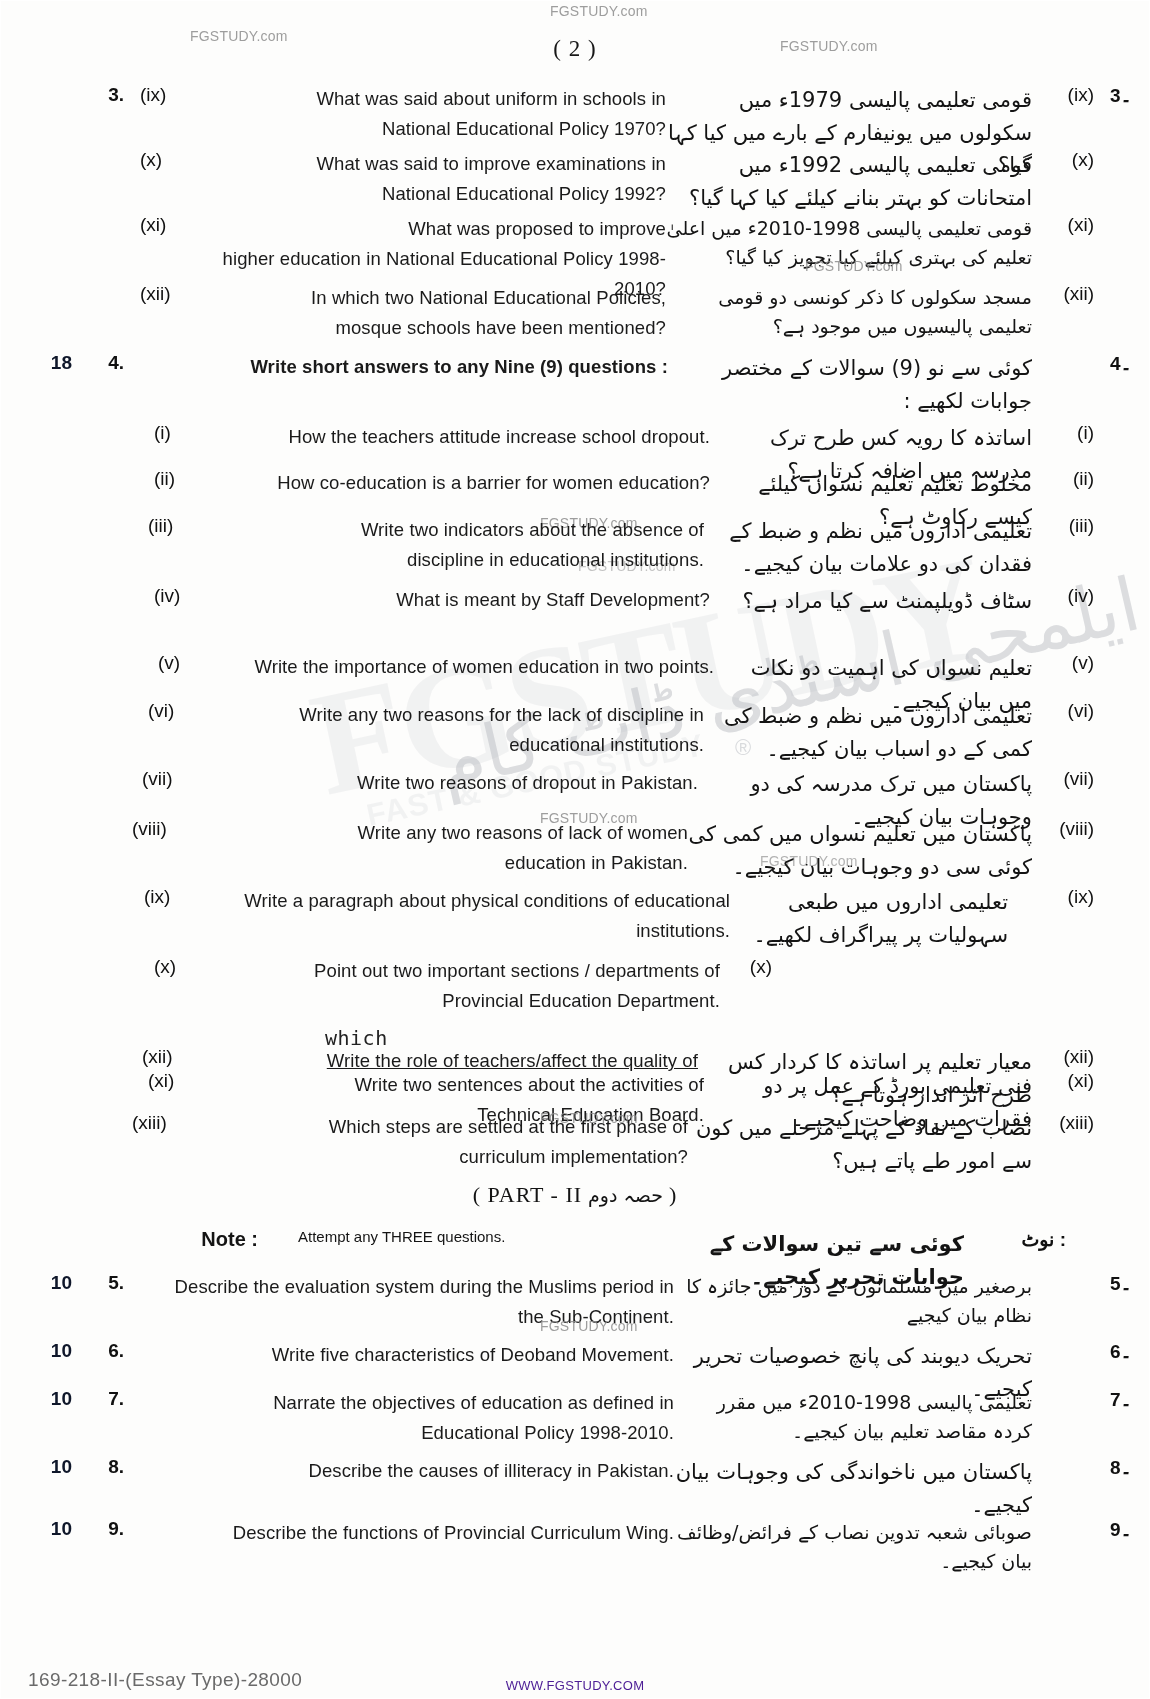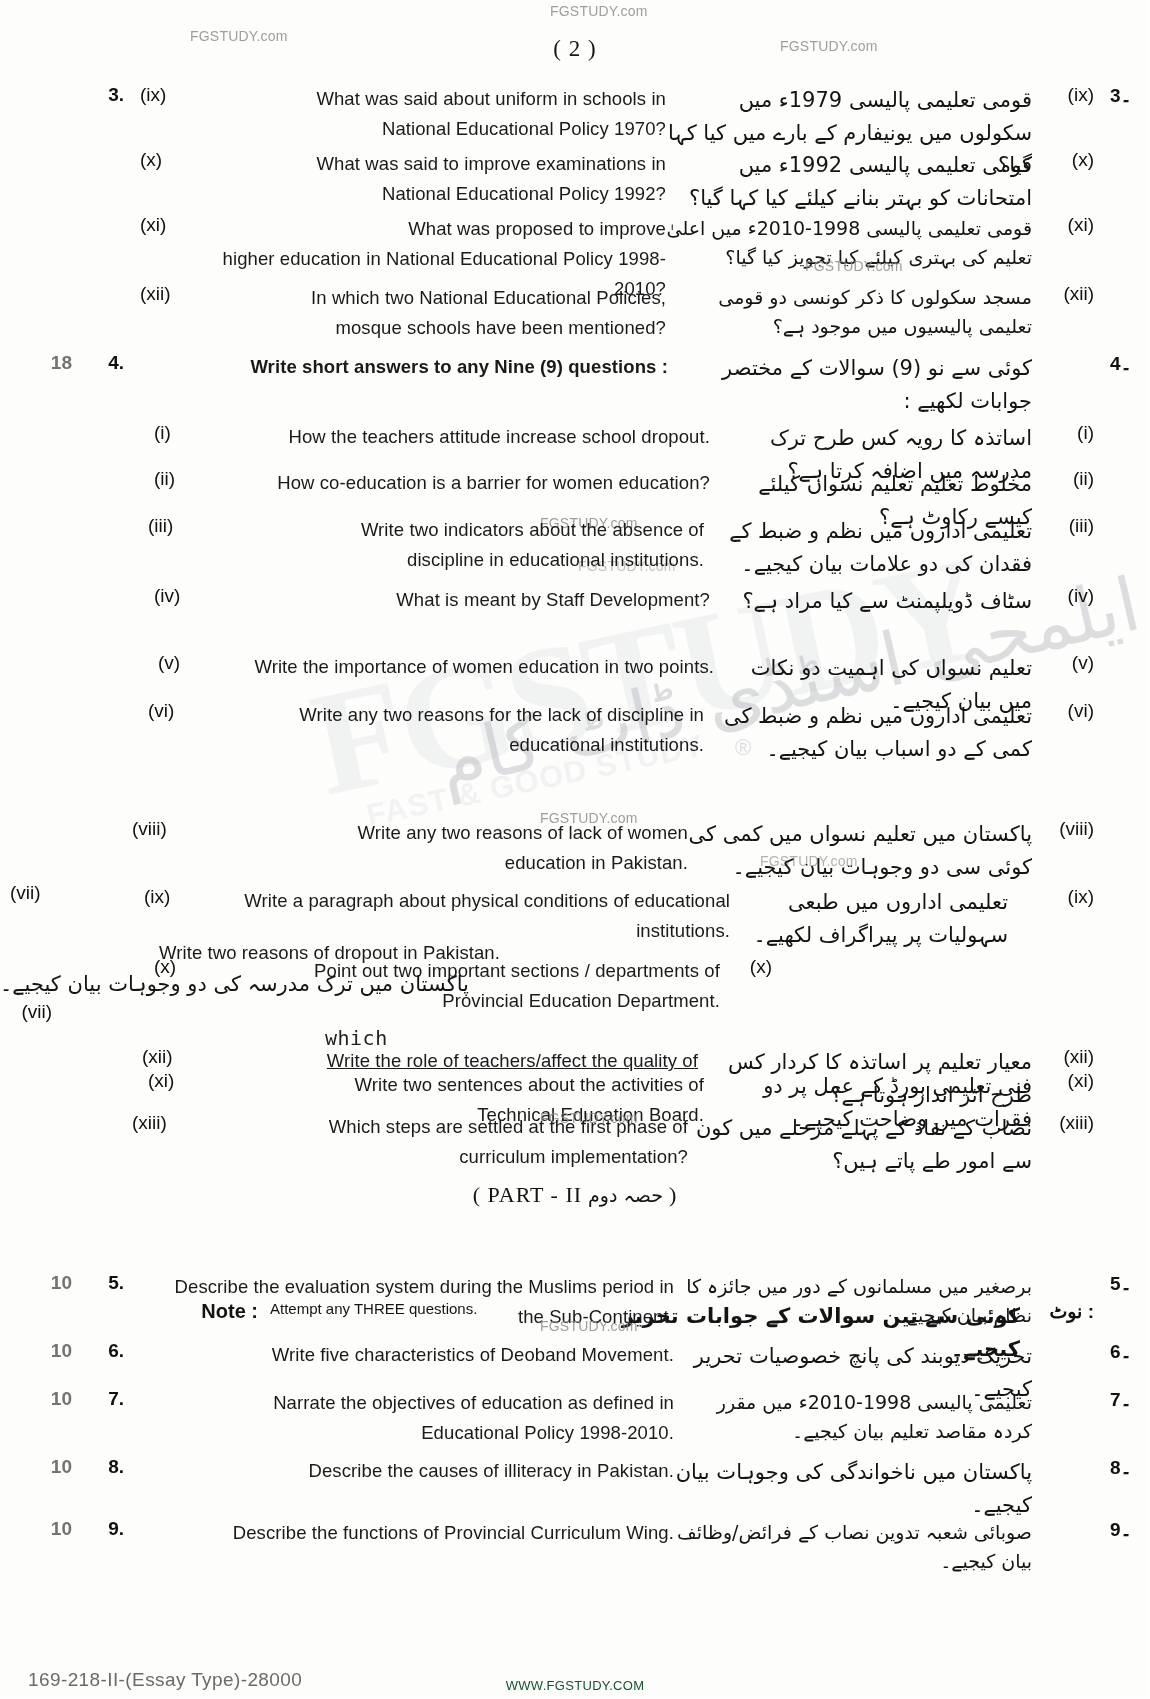--- a/index.html
+++ b/index.html
@@ -108,21 +108,21 @@
     display: flex;
     align-items: flex-start;
   }
   .marks {
     width: 72px;
     flex: 0 0 72px;
     text-align: right;
     padding-right: 10px;
     font-size: 19px;
     font-weight: bold;
-    color: #737373;
+    color: #0f172a;
     font-family: "Liberation Sans", sans-serif;
   }
   .qnum {
     width: 42px;
     flex: 0 0 42px;
     text-align: right;
     padding-right: 8px;
     font-size: 19px;
     font-weight: bold;
     color: #111;
@@ -241,21 +241,21 @@
     letter-spacing: .4px;
     font-family: "Liberation Sans", sans-serif;
   }
   .footer-wm {
     position: absolute;
     left: 0;
     right: 0;
     bottom: 6px;
     text-align: center;
     font-size: 13px;
-    color: #14532d;
+    color: #4c1d95;
     letter-spacing: .3px;
   }
 </style>
 </head>
 <body>
 
 <div class="page">
 
   <div class="wm-small" style="left:190px; top:28px;">FGSTUDY.com</div>
   <div class="wm-small" style="left:550px; top:3px;">FGSTUDY.com</div>
@@ -404,21 +404,21 @@
     <div class="rnum" style="padding-left:16px;">(vi)</div>
     <div class="eng" style="width:500px;">
       <span>Write any two reasons for the lack of discipline in</span>
       <span class="ind">educational institutions.</span>
     </div>
     <div class="urdu">تعلیمی اداروں میں نظم و ضبط کی کمی کے دو اسباب بیان کیجیے۔</div>
     <div class="urdu-num">(vi)</div>
     <div class="urdu-qnum"></div>
   </div>
 
-  <div class="row sub" style="top:768px;flex-direction:column;">
+  <div class="row sub" style="top:768px;">
     <div class="marks"></div>
     <div class="qnum"></div>
     <div class="rnum" style="padding-left:10px;">(vii)</div>
     <div class="eng" style="width:500px;">
       <span>Write two reasons of dropout in Pakistan.</span>
     </div>
     <div class="urdu">پاکستان میں ترک مدرسہ کی دو وجوہات بیان کیجیے۔</div>
     <div class="urdu-num">(vii)</div>
     <div class="urdu-qnum"></div>
   </div>
@@ -503,21 +503,21 @@
     </div>
     <div class="urdu">نصاب کے نفاذ کے پہلے مرحلے میں کون سے امور طے پاتے ہیں؟</div>
     <div class="urdu-num">(xiii)</div>
     <div class="urdu-qnum"></div>
   </div>
 
   <div class="part-head" style="top:1182px;">
     <span>(&nbsp;</span><span>PART - II</span><span class="ur">حصہ دوم</span><span>)</span>
   </div>
 
-  <div class="note-row" style="top:1300px;">
+  <div class="note-row" style="top:1228px;gap:28px;">
     <div class="note-label">Note :</div>
     <div class="note-text">Attempt any THREE questions.</div>
     <div class="urdu" style="font-weight:bold; padding-right:22px;">کوئی سے تین سوالات کے جوابات تحریر کیجیے۔</div>
     <div class="urdu-num" style="font-weight:bold;">نوٹ :</div>
     <div class="urdu-qnum"></div>
   </div>
 
   <div class="row" style="top:1272px;">
     <div class="marks">10</div>
     <div class="qnum">5.</div>

